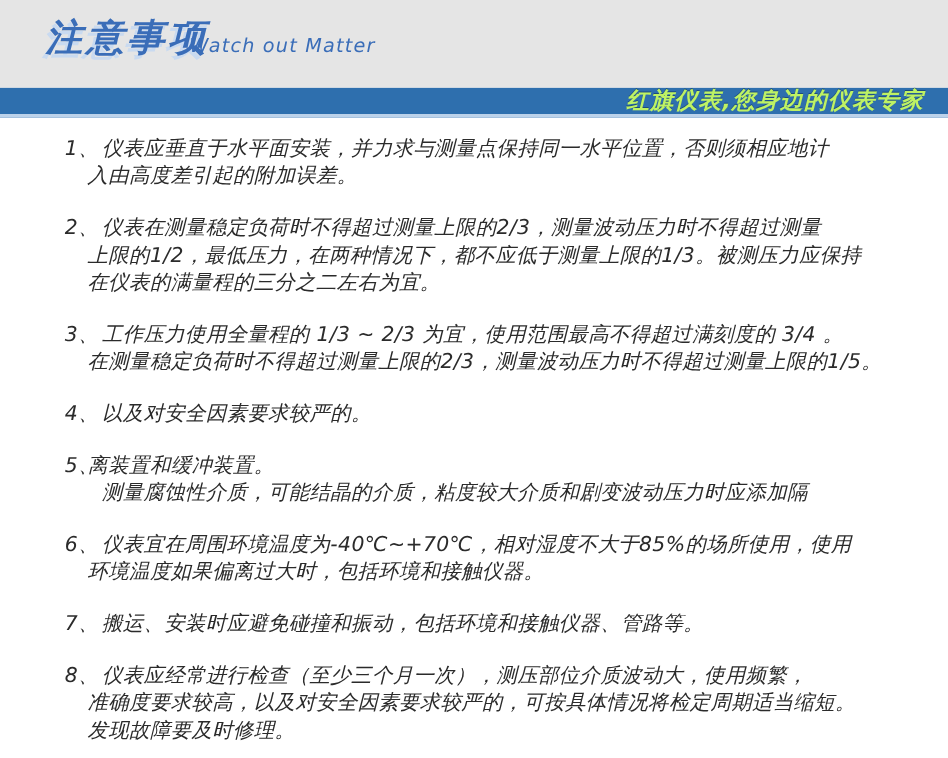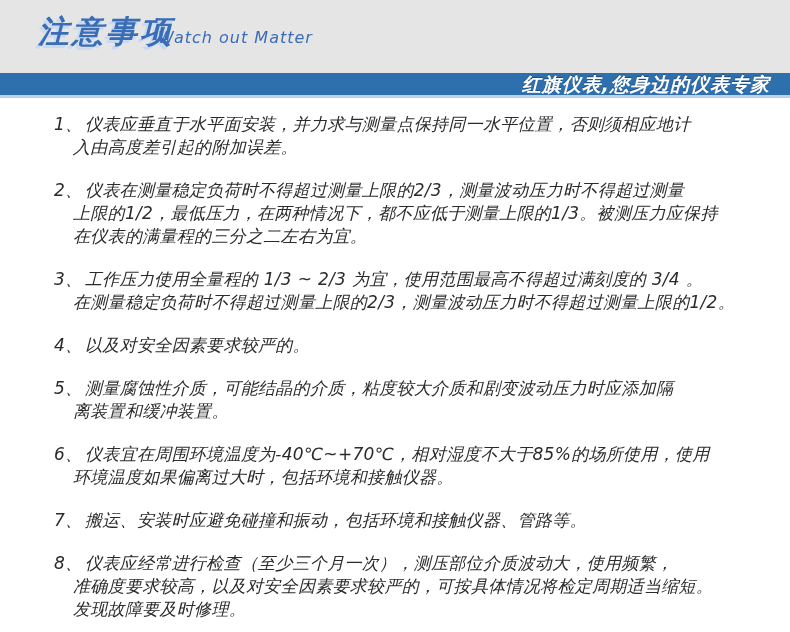--- a/index.html
+++ b/index.html
@@ -33,21 +33,21 @@
   }
 
   
   .banner{
     height:25px;background:var(--banner-blue);
     border-bottom:3px solid var(--banner-underline);
     display:flex;justify-content:flex-end;align-items:center;
     padding-right:20px;
   }
   .banner-text{
-    color:#ffffff;font-weight:bold;font-style:italic;
+    color:#bef264;font-weight:bold;font-style:italic;
     font-size:19px;letter-spacing:1px;line-height:1;
     text-shadow:0 -1px 0 rgba(15,45,85,0.55);
     white-space:nowrap;
   }
 
   
   .notes{padding-top:15px;color:var(--text);}
   .note{
     position:relative;padding-left:85px;padding-right:8px;
     margin-bottom:20px;
@@ -83,32 +83,32 @@
     <div class="note">
       <span class="num">2、</span>
       <div class="line">仪表在测量稳定负荷时不得超过测量上限的2/3，测量波动压力时不得超过测量</div>
       <div class="line cont">上限的1/2，最低压力，在两种情况下，都不应低于测量上限的1/3。被测压力应保持</div>
       <div class="line cont">在仪表的满量程的三分之二左右为宜。</div>
     </div>
 
     <div class="note">
       <span class="num">3、</span>
       <div class="line">工作压力使用全量程的 1/3 ~ 2/3 为宜，使用范围最高不得超过满刻度的 3/4 。</div>
-      <div class="line cont">在测量稳定负荷时不得超过测量上限的2/3，测量波动压力时不得超过测量上限的1/2。</div>
+      <div class="line cont">在测量稳定负荷时不得超过测量上限的2/3，测量波动压力时不得超过测量上限的1/5。</div>
     </div>
 
     <div class="note">
       <span class="num">4、</span>
       <div class="line">以及对安全因素要求较严的。</div>
     </div>
 
     <div class="note">
       <span class="num">5、</span>
+      <div class="line cont">离装置和缓冲装置。</div>
       <div class="line">测量腐蚀性介质，可能结晶的介质，粘度较大介质和剧变波动压力时应添加隔</div>
-      <div class="line cont">离装置和缓冲装置。</div>
     </div>
 
     <div class="note">
       <span class="num">6、</span>
       <div class="line">仪表宜在周围环境温度为-40℃~+70℃，相对湿度不大于85%的场所使用，使用</div>
       <div class="line cont">环境温度如果偏离过大时，包括环境和接触仪器。</div>
     </div>
 
     <div class="note">
       <span class="num">7、</span>

